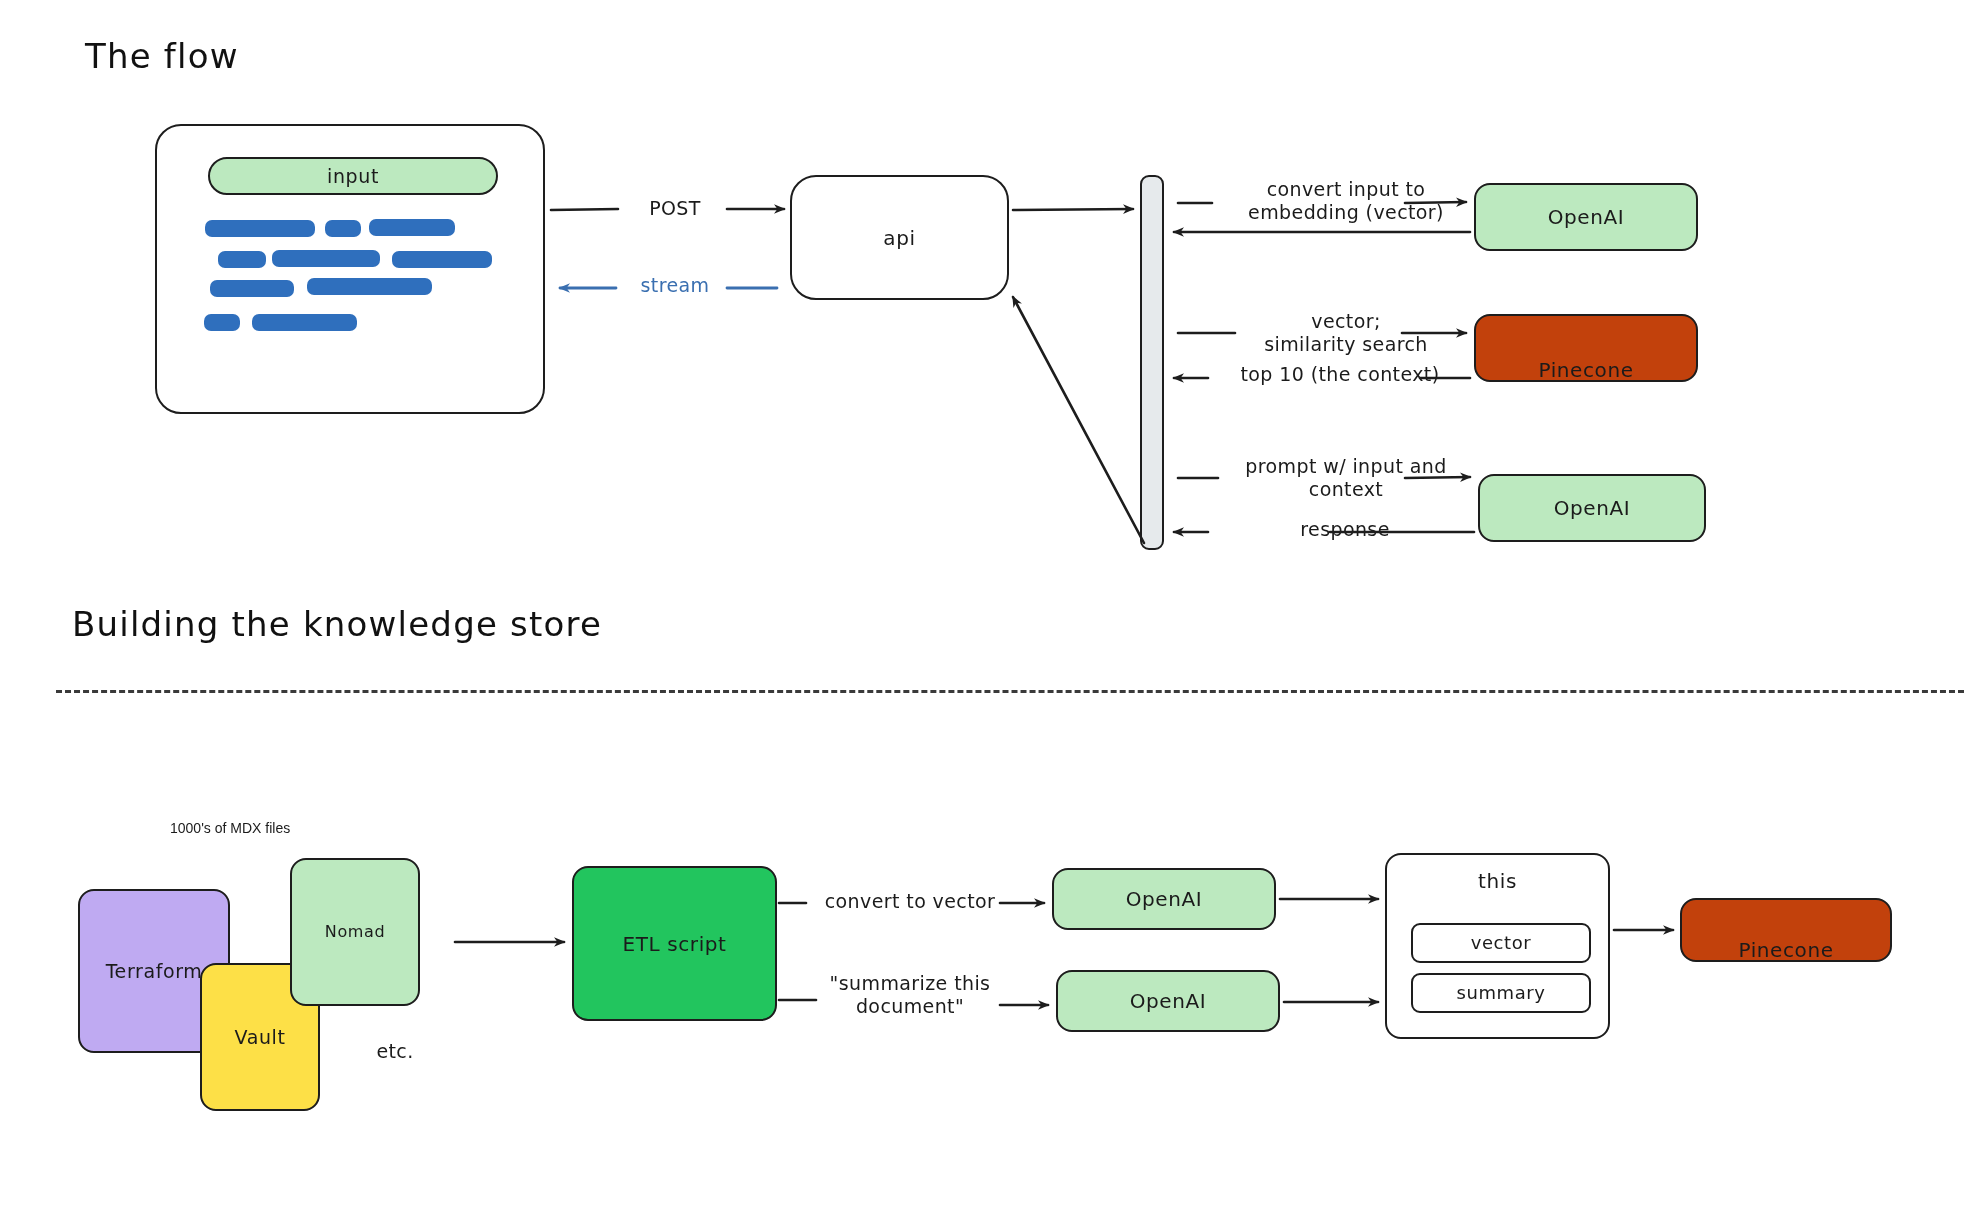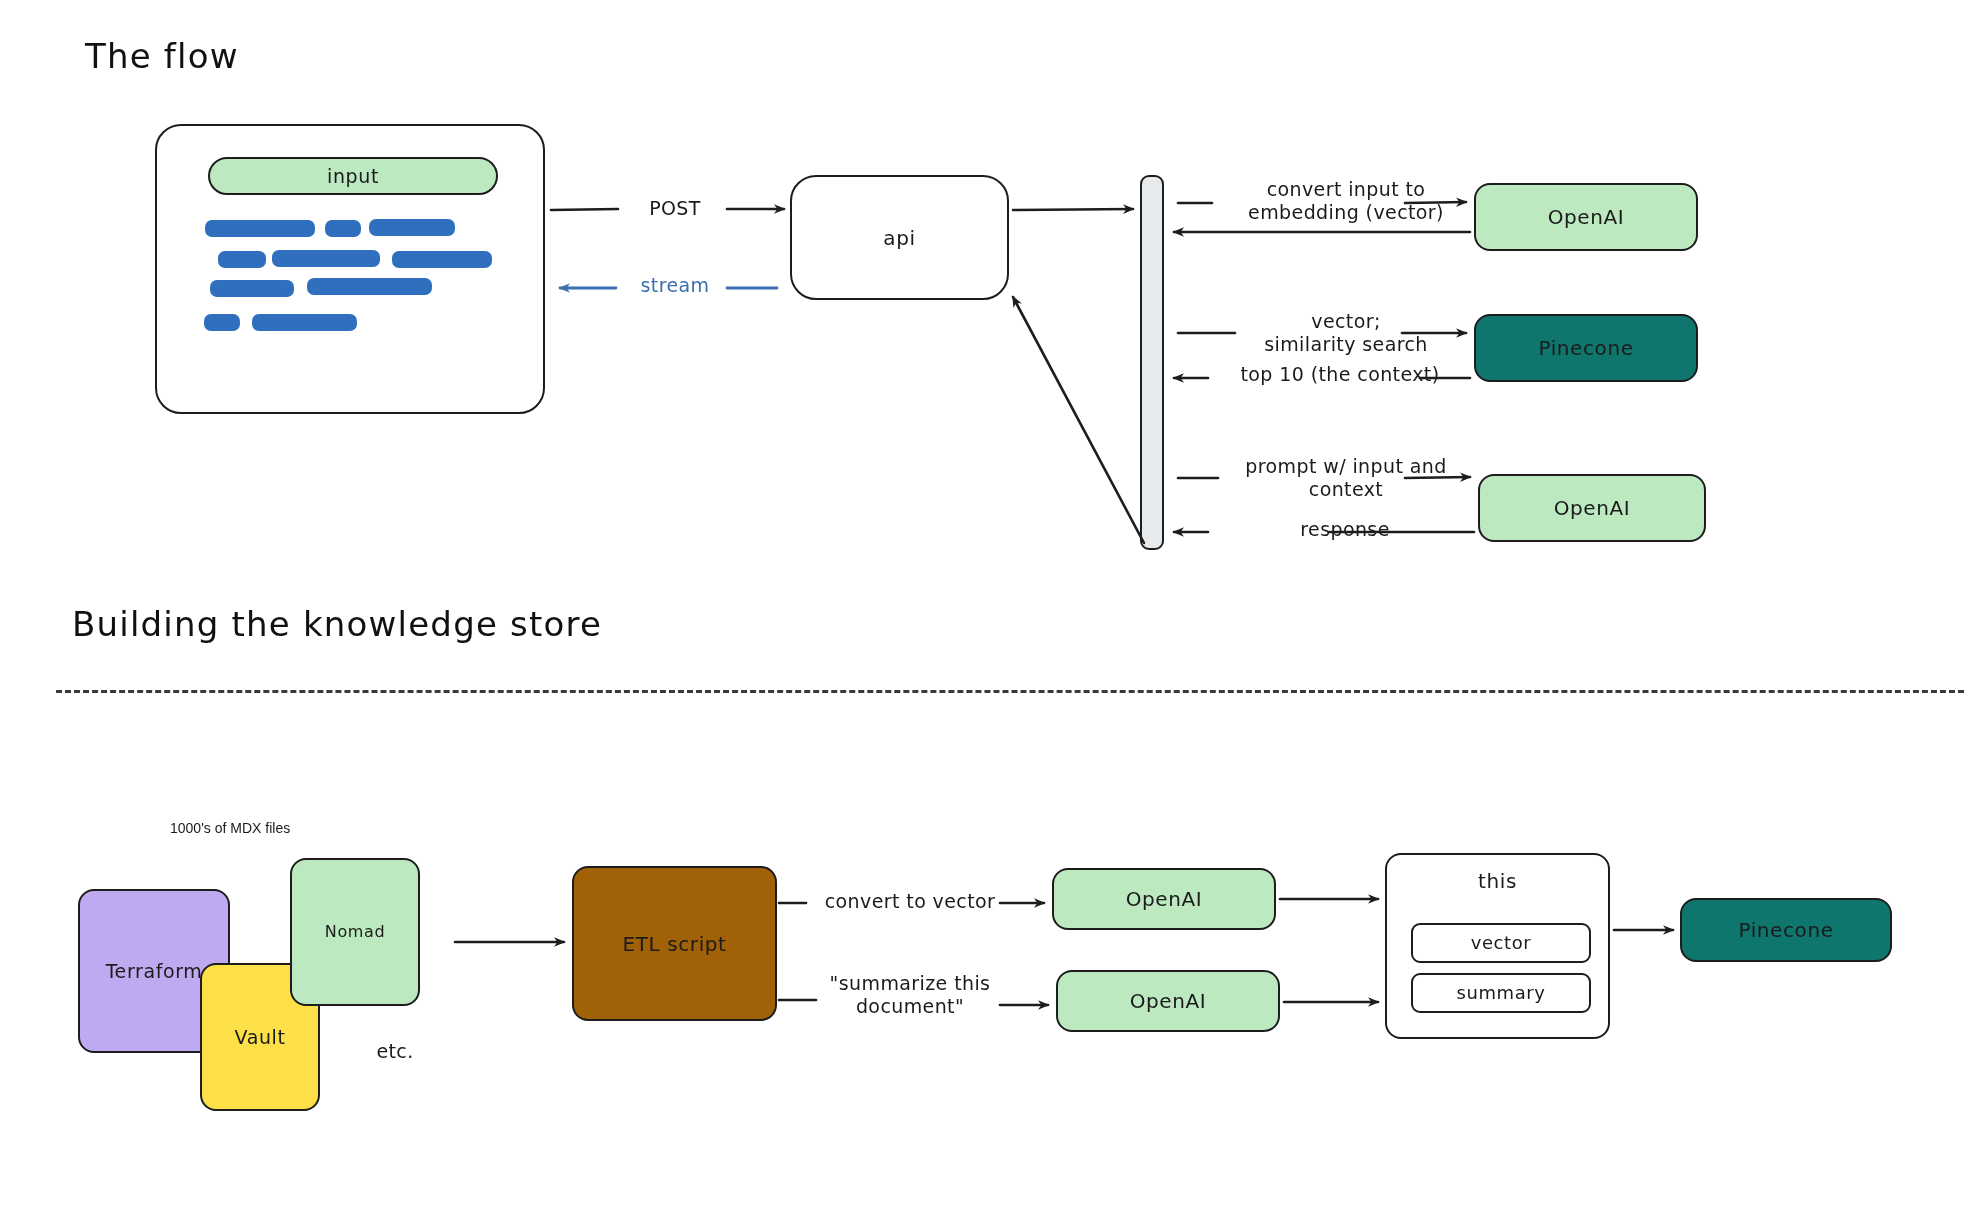--- a/index.html
+++ b/index.html
@@ -56,24 +56,24 @@
     display: flex;
     align-items: center;
     justify-content: center;
     border: 2.6px solid #1d1d1d;
     background: #ffffff;
   }
   .box.r-lg { border-radius: 26px; }
   .box.r-md { border-radius: 16px; }
   .box.r-sm { border-radius: 19px; }
   .green  { background: #bce9bf; }
-  .pink   { background: #0f766e; }
+  .pink   { background: #c2410c; align-items: flex-end; }
   .purple { background: #bfaaf2; }
   .yellow { background: #fde047; }
-  .grey   { background: #a16207; }
+  .grey   { background: #22c55e; }
   .white  { background: #ffffff; }
   .bar {
     position: absolute;
     background: #2f6fbd;
     border-radius: 7px;
     height: 17px;
   }
   
   .lane {
     position: absolute;

